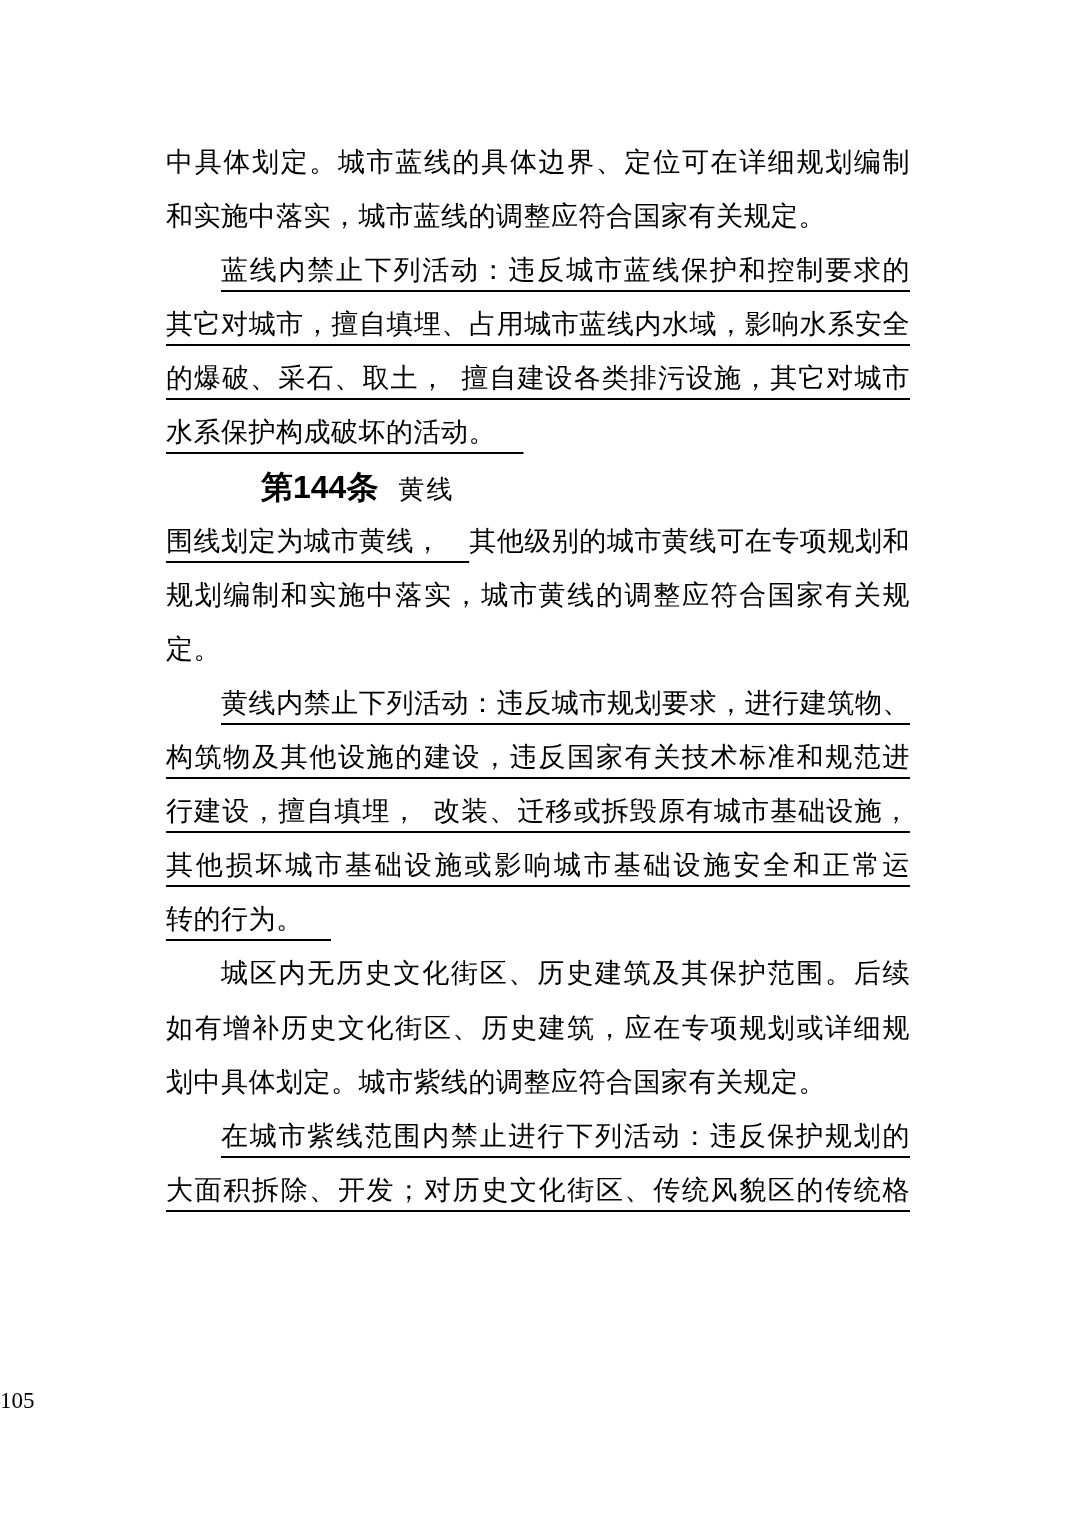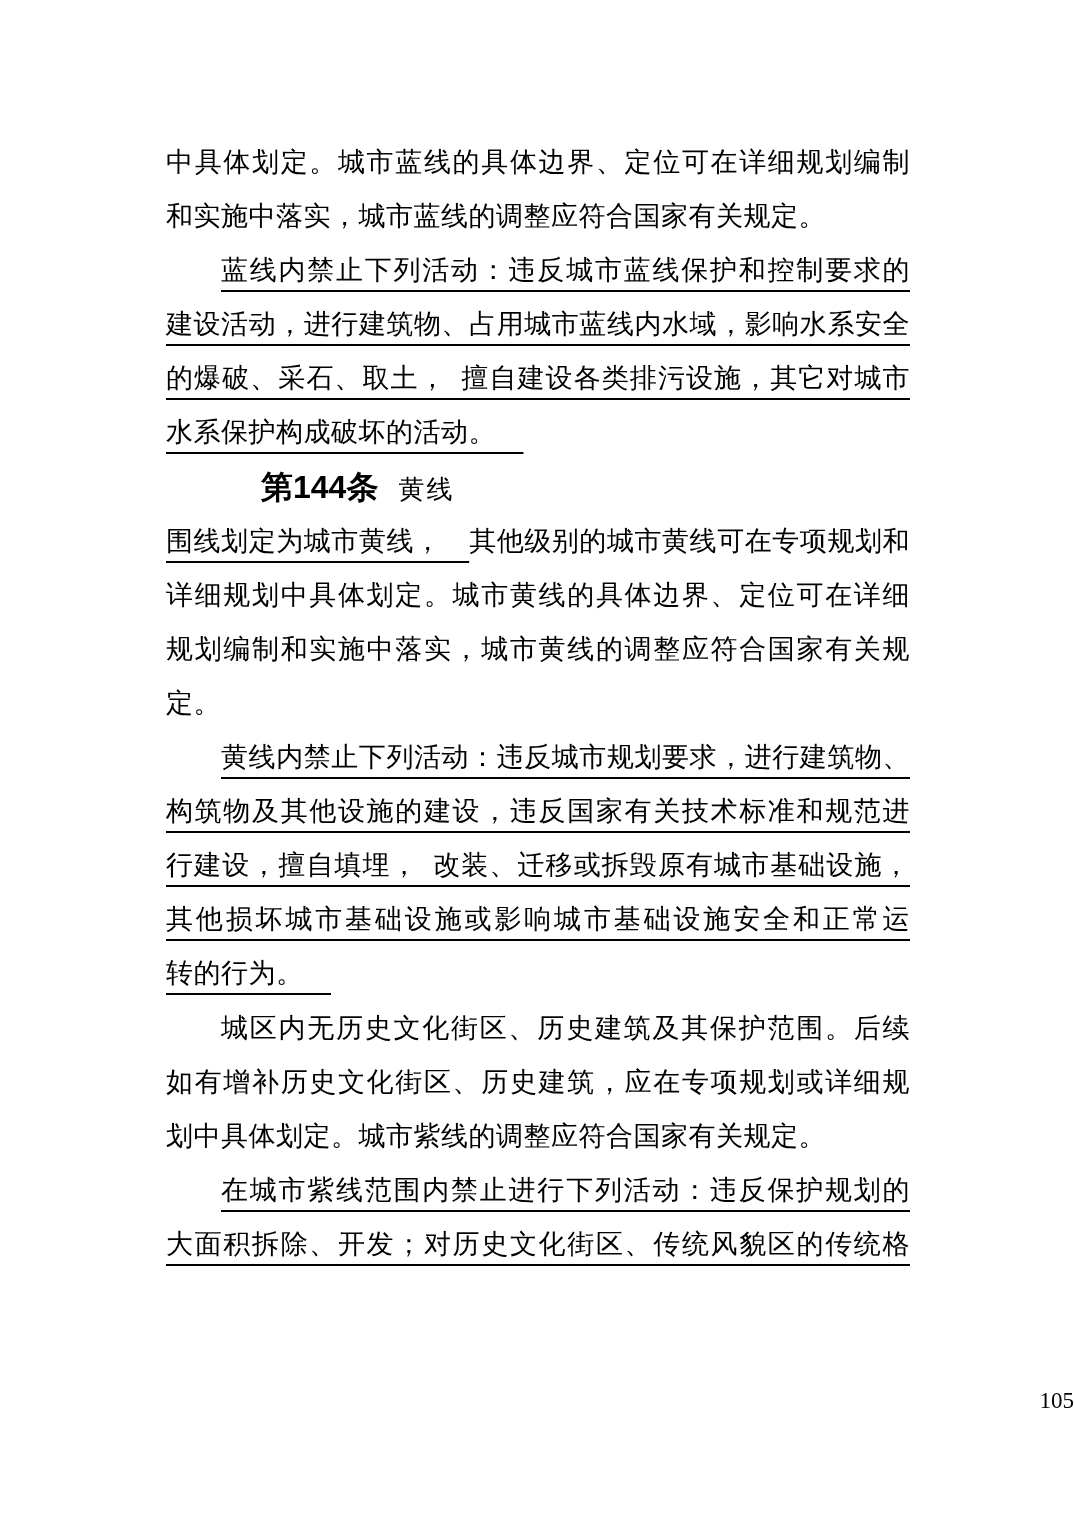--- a/index.html
+++ b/index.html
@@ -57,38 +57,37 @@
   .h-title {
     font-size: 26px;
     margin-left: 20px;
     letter-spacing: 2px;
   }
   .page-num {
     position: absolute;
     top: 1386px;
     left: 0;
     width: 1074px;
-    text-align: right;
+    text-align: left;
     font-size: 23px;
     line-height: 30px;
   }
 </style>
 </head>
 <body>
 
 <div class="doc">
     <div class="line just"><span>中具体划定。城市蓝线的具体边界、定位可在详细规划编制</span></div>
     <div class="line"><span>和实施中落实，城市蓝线的调整应符合国家有关规定。</span></div>
     <div class="line indent just"><span class="u">蓝线内禁止下列活动：违反城市蓝线保护和控制要求的</span></div>
-    <div class="line just"><span class="u">建设活动，进行建筑物、占用城市蓝线内水域，影响水系安全</span></div>
+    <div class="line just"><span class="u">其它对城市，擅自填埋、占用城市蓝线内水域，影响水系安全</span></div>
     <div class="line just"><span class="u">的爆破、采石、取土， 擅自建设各类排污设施，其它对城市</span></div>
     <div class="line"><span class="u">水系保护构成破坏的活动。　</span></div>
     <div class="line heading"><span class="h-num">第144条</span><span class="h-title">黄线</span></div>
     <div class="line just"><span class="u">围线划定为城市黄线，　</span><span>其他级别的城市黄线可在专项规划和</span></div>
-    <div class="line just"><span>详细规划中具体划定。城市黄线的具体边界、定位可在详细</span></div>
     <div class="line just"><span>规划编制和实施中落实，城市黄线的调整应符合国家有关规</span></div>
     <div class="line"><span>定。</span></div>
     <div class="line indent just"><span class="u">黄线内禁止下列活动：违反城市规划要求，进行建筑物、</span></div>
     <div class="line just"><span class="u">构筑物及其他设施的建设，违反国家有关技术标准和规范进</span></div>
     <div class="line just"><span class="u">行建设，擅自填埋， 改装、迁移或拆毁原有城市基础设施，</span></div>
     <div class="line just"><span class="u">其他损坏城市基础设施或影响城市基础设施安全和正常运</span></div>
     <div class="line"><span class="u">转的行为。　</span></div>
     <div class="line indent just"><span>城区内无历史文化街区、历史建筑及其保护范围。后续</span></div>
     <div class="line just"><span>如有增补历史文化街区、历史建筑，应在专项规划或详细规</span></div>
     <div class="line"><span>划中具体划定。城市紫线的调整应符合国家有关规定。</span></div>

